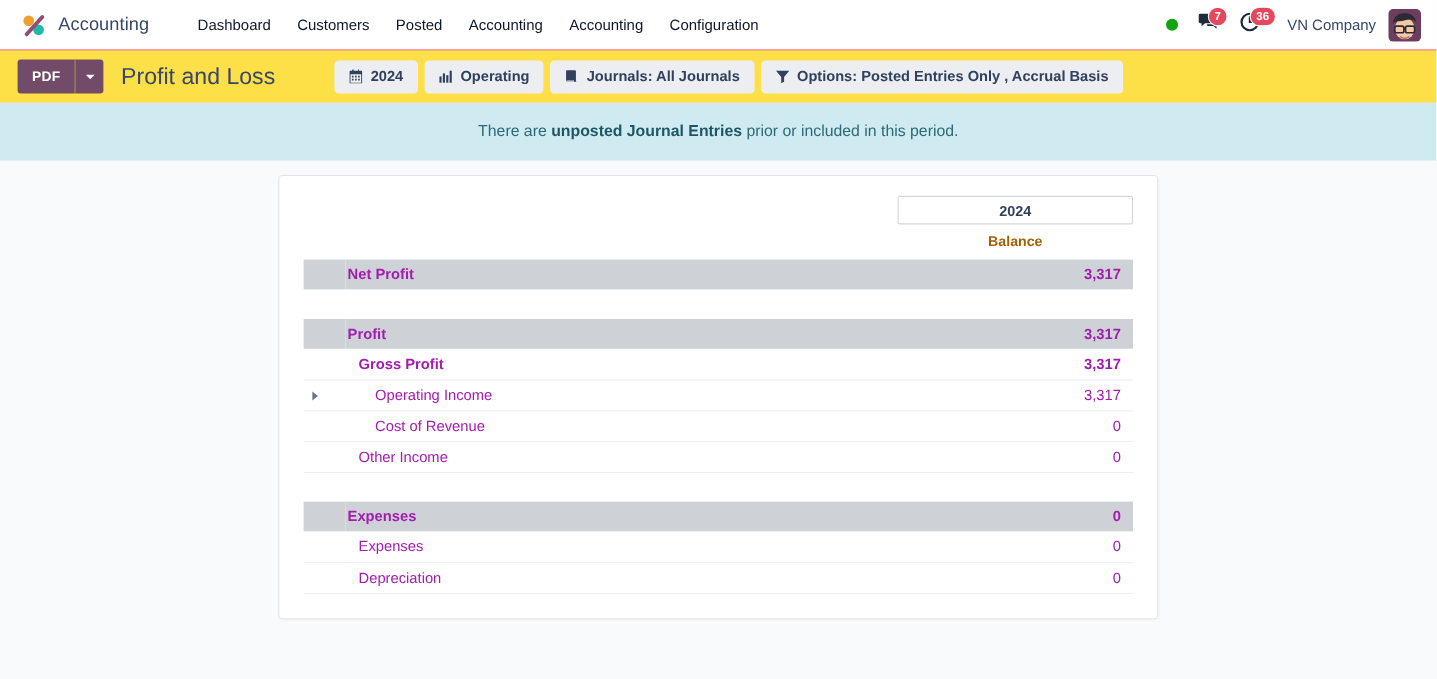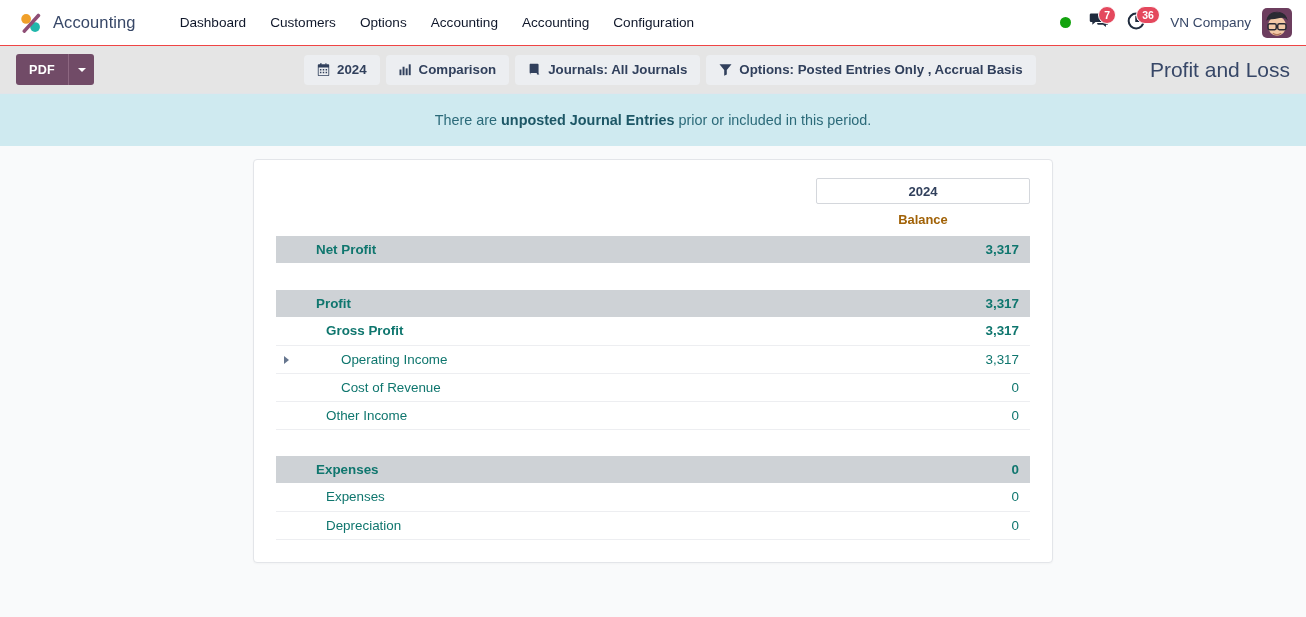--- a/index.html
+++ b/index.html
@@ -99,27 +99,26 @@
     width: 30px; height: 30px;
     border-radius: 5px;
     overflow: hidden;
     display: block;
     cursor: pointer;
   }
 
   
   .control-panel {
     height: 48px;
-    background: #e5e5e5;
+    background: #fde047;
     display: flex;
     align-items: center;
     padding: 0 16px;
     border-bottom: 1px solid #e2e4e9;
     position: relative;
-    justify-content: space-between;
   }
   .btn-group { display: flex; align-items: stretch; }
   .btn-pdf {
     background: #714b67;
     color: #fff;
     font-size: 12.6px;
     font-weight: bold;
     border: none;
     padding: 0 13px;
     height: 31px;
@@ -234,21 +233,21 @@
     font-size: 12.9px;
     font-weight: bold;
     color: #a16207;
     padding: 8px 0 9px 0;
   }
 
   
   .rtable { width: 100%; border-collapse: collapse; table-layout: fixed; }
   .rtable td {
     font-size: 13.4px;
-    color: #0f766e;
+    color: #a21caf;
     height: 28px;
     vertical-align: middle;
     border-bottom: 1px solid #edeef1;
   }
   .rtable tr.head-row td {
     background: #ced2d6;
     border-bottom: none;
     font-weight: bold;
     height: 27px;
   }
@@ -295,21 +294,21 @@
         <circle cx="21" cy="21" r="6" fill="#21b7ab"></circle>
         <rect x="14.4" y="1" width="4.4" height="30" rx="1.6" fill="#8f4e76" transform="rotate(42 16 16)"></rect>
       </svg>
     </span>
     <span class="brand-name">Accounting</span>
   </div>
 
   <div class="menu">
     <div class="menu-item">Dashboard</div>
     <div class="menu-item">Customers</div>
-    <div class="menu-item">Options</div>
+    <div class="menu-item">Posted</div>
     <div class="menu-item">Accounting</div>
     <div class="menu-item">Accounting</div>
     <div class="menu-item">Configuration</div>
   </div>
 
   <div class="nav-right">
 
     <div class="nav-ico">
       <span class="status-dot"></span>
     </div>
@@ -374,21 +373,21 @@
 
     <button class="filter-btn">
       <span>
         <svg width="13" height="13" viewBox="0 0 16 16" fill="#31405c">
           <rect x="0.6" y="8" width="2.4" height="7"></rect>
           <rect x="4.4" y="4.6" width="2.4" height="10.4"></rect>
           <rect x="8.2" y="6.6" width="2.4" height="8.4"></rect>
           <rect x="12" y="1.6" width="2.4" height="13.4"></rect>
         </svg>
       </span>
-      <span>Comparison</span>
+      <span>Operating</span>
     </button>
 
     <button class="filter-btn">
       <span>
         <svg width="13" height="13" viewBox="0 0 16 16" fill="#31405c">
           <path d="M2.6 1h9.2a1.2 1.2 0 0 1 1.2 1.2v10.2c0 .9.4 1.4 1 1.6H4.2A2.2 2.2 0 0 1 2 11.8V2.2A1.2 1.2 0 0 1 2.6 1zm1.2 11.4a.9.9 0 0 0 0 1.8h7.3a2.7 2.7 0 0 1-.2-1.8z"></path>
         </svg>
       </span>
       <span>Journals: All Journals</span>
     </button>

